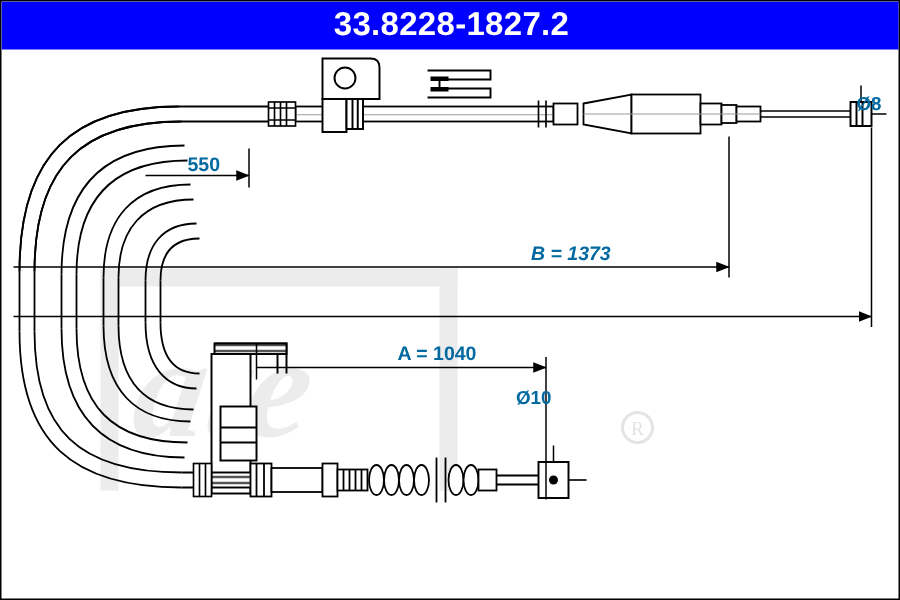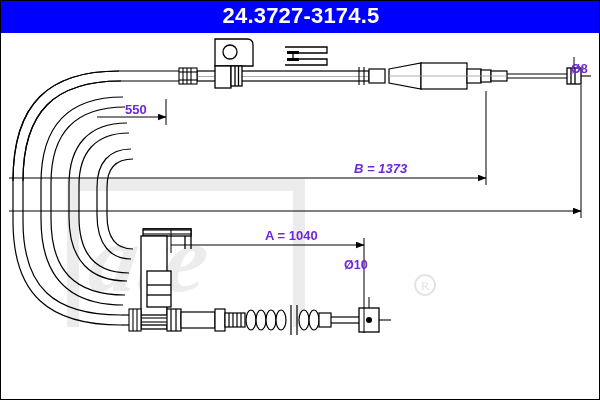--- a/index.html
+++ b/index.html
@@ -37,34 +37,34 @@
   
   #drawing{
     position:absolute;left:0;top:32px;width:600px;height:368px;
   }
   #drawing svg{display:block;}
   
   .lbl{
     position:absolute;
     font-size:13px;
     font-weight:bold;
-    color:#6d28d9;
+    color:#0369a1;
     white-space:nowrap;
     line-height:1;
   }
   .lbl.sm{font-size:12.5px;}
 </style>
 </head>
 <body>
 
 <div id="page">
 
   <div id="header">
     <div class="titlewrap">
-      <span class="part">24.3727-3174.5</span>
+      <span class="part">33.8228-1827.2</span>
     </div>
   </div>
 
   <div id="drawing">
 
     <svg width="600" height="368" viewBox="0 0 600 368" xmlns="http://www.w3.org/2000/svg">
 
       <defs>
 
         <marker id="ah-r" markerWidth="9" markerHeight="7" refX="8.5" refY="3.5" orient="auto" markerUnits="userSpaceOnUse">

